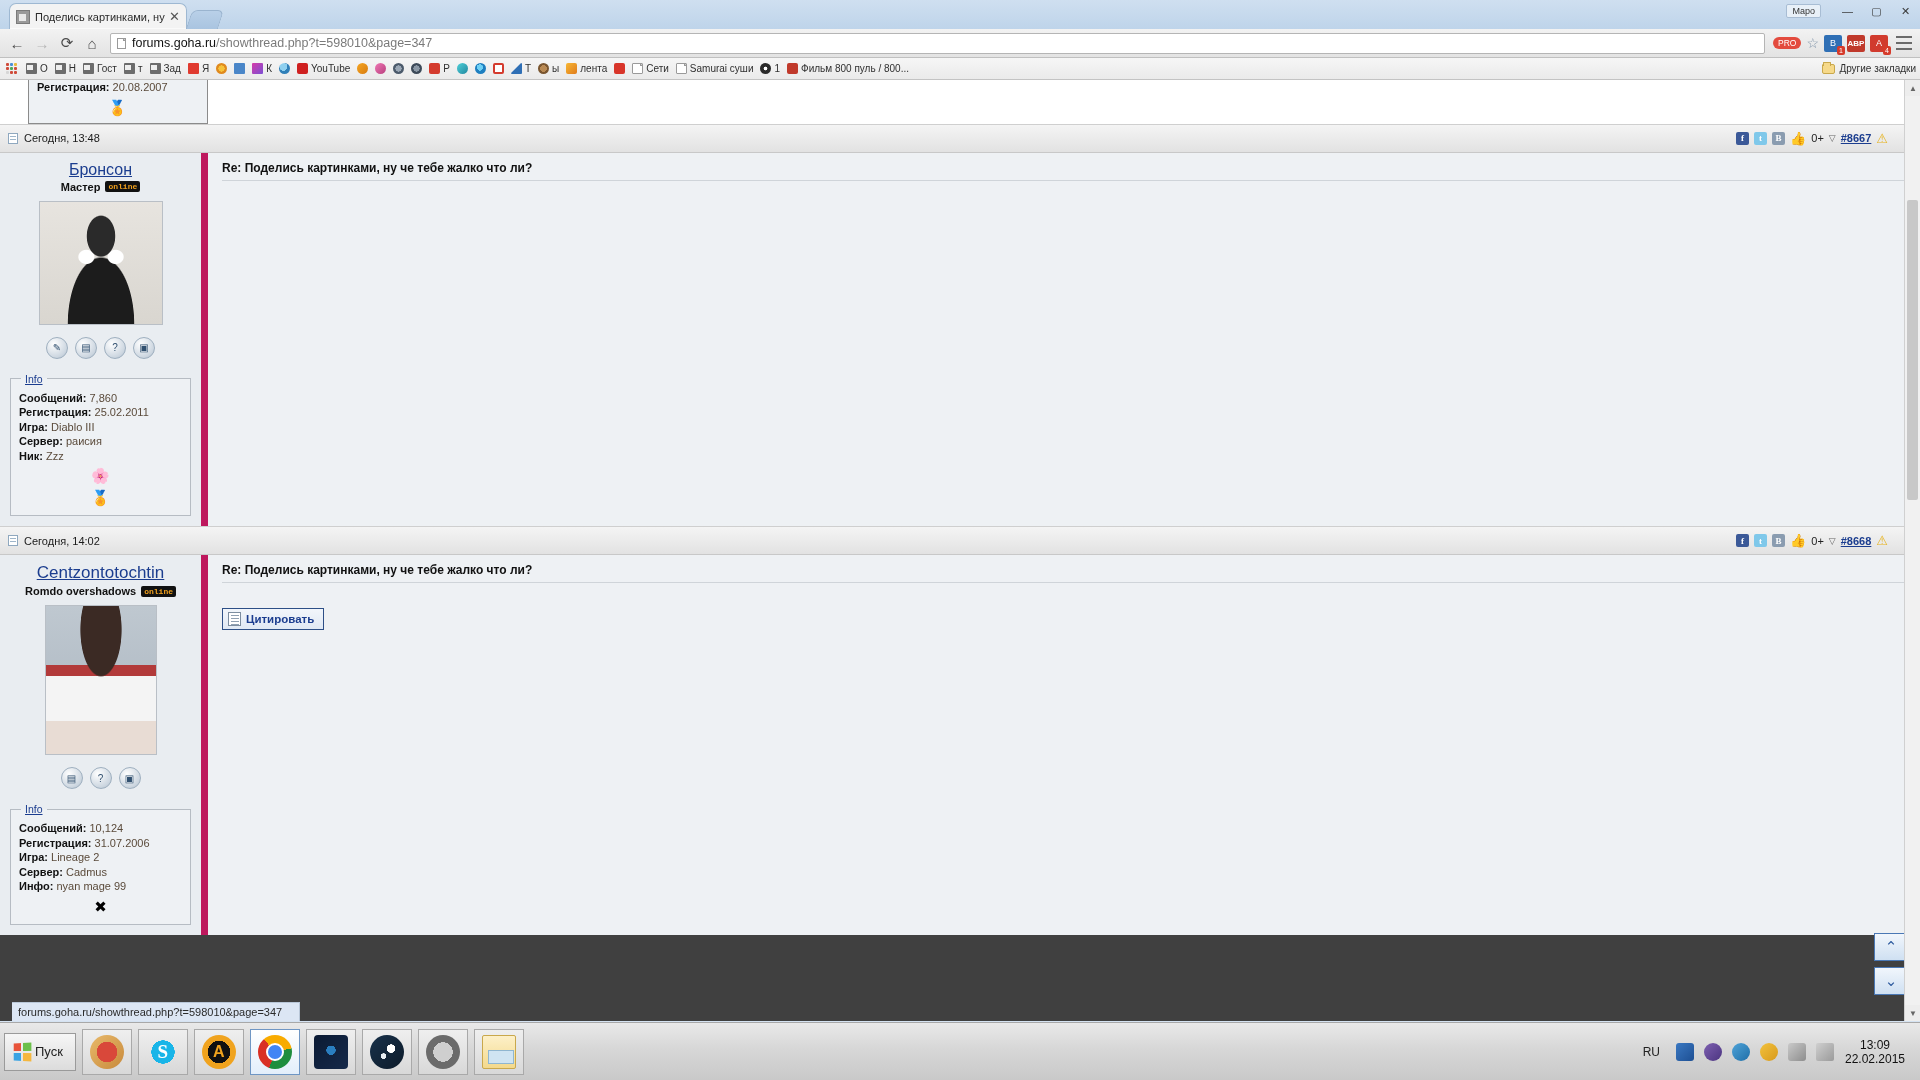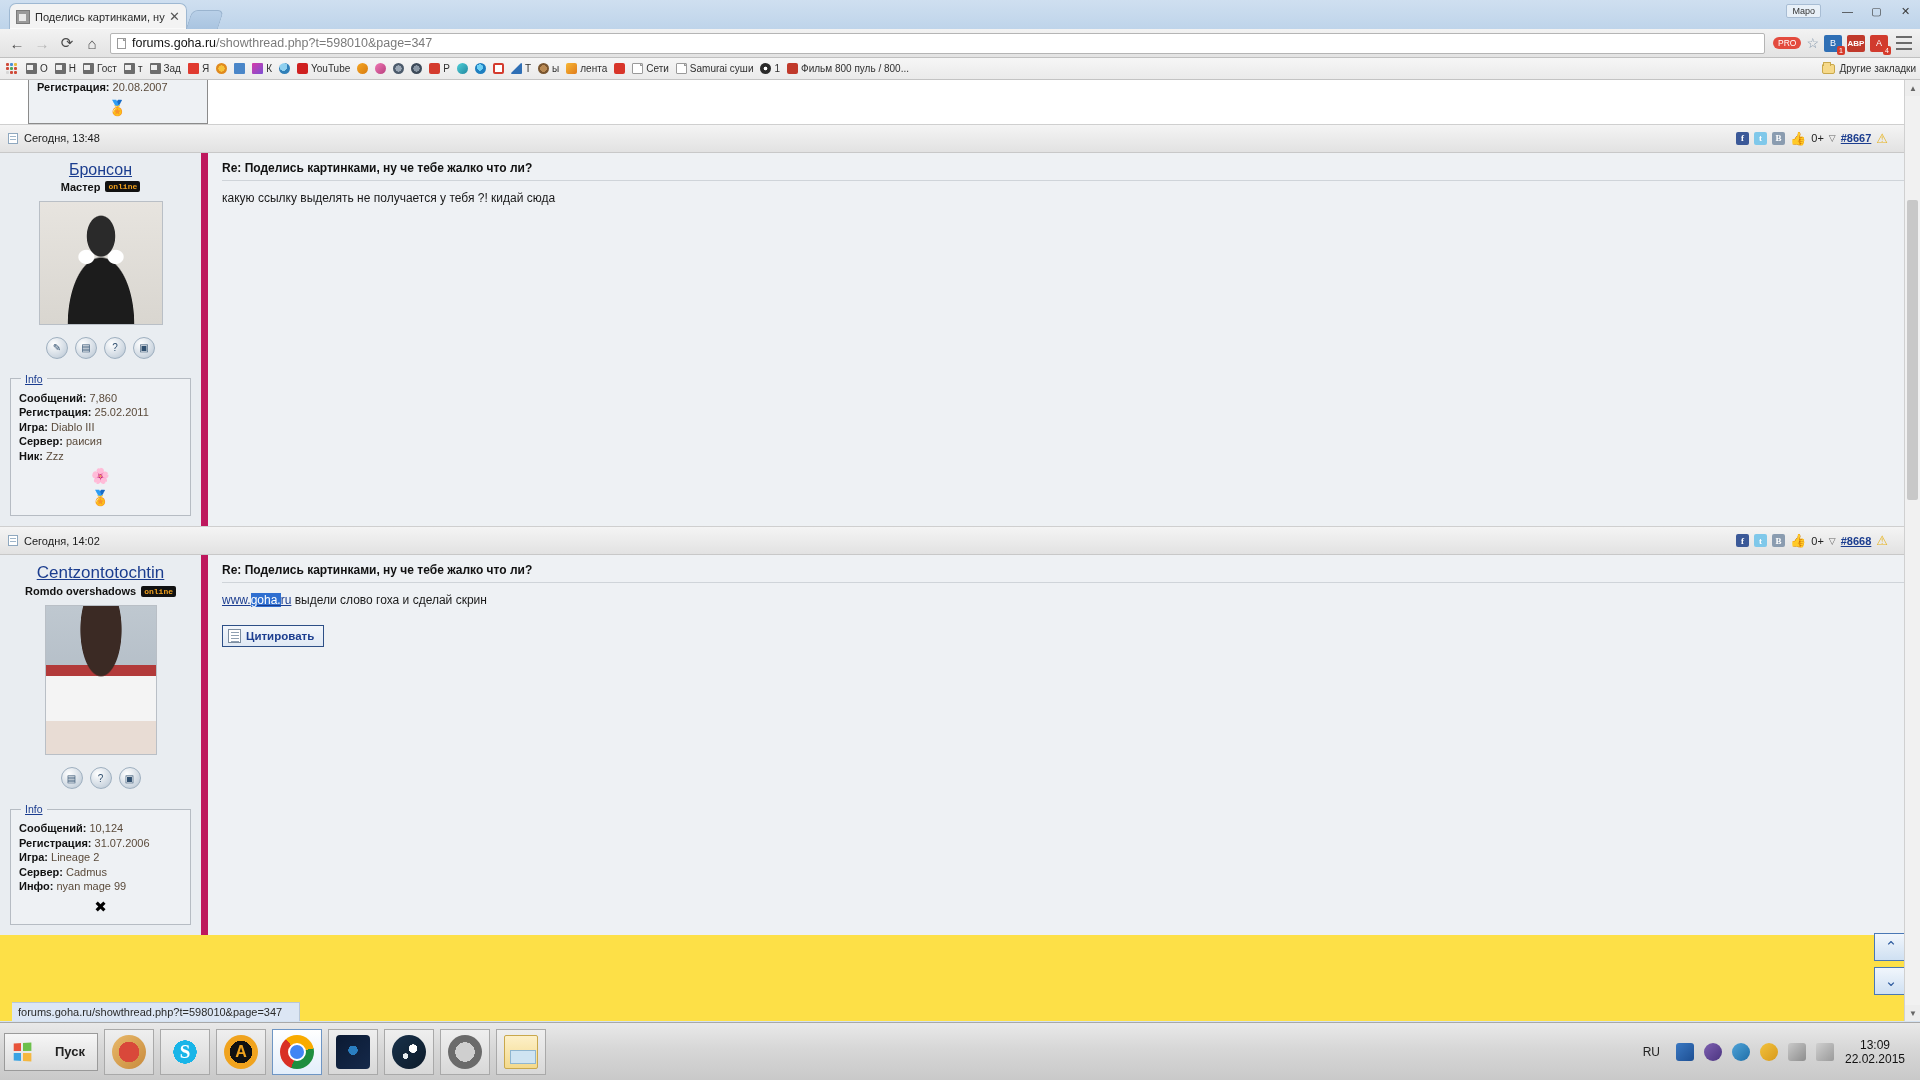--- a/index.html
+++ b/index.html
@@ -209,21 +209,21 @@
   .folder::before{
     content:"";position:absolute;top:-3px;left:0;width:6px;height:3px;
     background:#f6d98a;border:1px solid #c9a84c;border-bottom:none;border-radius:1px 1px 0 0;
   }
 
   
   .viewport {
     position: relative;
     width: 1920px;
     height: 941px;
-    background: #fde047;
+    background: #404040;
     overflow: hidden;
   }
   .page {
     position: relative;
     width: 1920px;
   }
 
   
   .post { border-top: 1px solid #cfcfcf; }
   .postbar {
@@ -433,25 +433,25 @@
   
   .taskbar {
     position: absolute; left:0; bottom:0;
     width: 1920px; height: 58px;
     background: linear-gradient(to bottom,#e9e9e9 0%,#d7d7d7 45%,#c9c9c9 100%);
     border-top: 1px solid #a8a8a8;
     display: flex; align-items: center;
     padding: 0 4px;
   }
   .startbtn {
-    display:flex; align-items:center; gap:24px;
+    display:flex; align-items:center; gap:4px;
     height: 38px; padding: 0 12px 0 8px;
     border: 1px solid #9a9a9a;
     background: linear-gradient(to bottom,#f6f6f6,#dcdcdc);
-    font-size: 13px; font-weight: bold; color:#222;
+    font-size: 13px; font-weight: normal; color:#222;
   }
   .winlogo{
     width:18px;height:18px;
     display:grid;grid-template-columns:1fr 1fr;grid-template-rows:1fr 1fr;gap:1.5px;
     transform: perspective(30px) rotateY(-12deg);
   }
   .winlogo i{display:block;}
   .winlogo i:nth-child(1){background:#e8533a;}
   .winlogo i:nth-child(2){background:#6cc04a;}
   .winlogo i:nth-child(3){background:#3aa3e3;}
@@ -761,21 +761,20 @@
               <div class="inforow"><b>Игра:</b> <span>Diablo III</span></div>
               <div class="inforow"><b>Сервер:</b> <span>раисия</span></div>
               <div class="inforow"><b>Ник:</b> <span>Zzz</span></div>
               <div class="flower">🌸</div>
               <div class="flower">🏅</div>
             </fieldset>
           </div>
 
           <div class="content">
             <div class="ptitle">Re: Поделись картинками, ну че тебе жалко что ли?</div>
-            <div class="ptext">какую ссылку выделять не получается у тебя ?! кидай сюда</div>
           </div>
         </div>
       </div>
 
       <div class="post">
         <div class="postbar">
           <span class="pgico"></span>
           <span>Сегодня, 14:02</span>
           <span class="postbar-right">
             <span class="sico fb">f</span>
@@ -810,21 +809,20 @@
               <div class="inforow"><b>Регистрация:</b> <span>31.07.2006</span></div>
               <div class="inforow"><b>Игра:</b> <span>Lineage 2</span></div>
               <div class="inforow"><b>Сервер:</b> <span>Cadmus</span></div>
               <div class="inforow"><b>Инфо:</b> <span>nyan mage 99</span></div>
               <div class="flower">✖</div>
             </fieldset>
           </div>
 
           <div class="content">
             <div class="ptitle">Re: Поделись картинками, ну че тебе жалко что ли?</div>
-            <div class="ptext"><a href="#"><span>www.</span><span class="selhl">goha.</span><span>ru</span></a><span> выдели слово гоха и сделай скрин</span></div>
             <div class="quotebtn">
               <span class="qi"></span>
               <span>Цитировать</span>
             </div>
           </div>
         </div>
       </div>
 
     </div>
 

